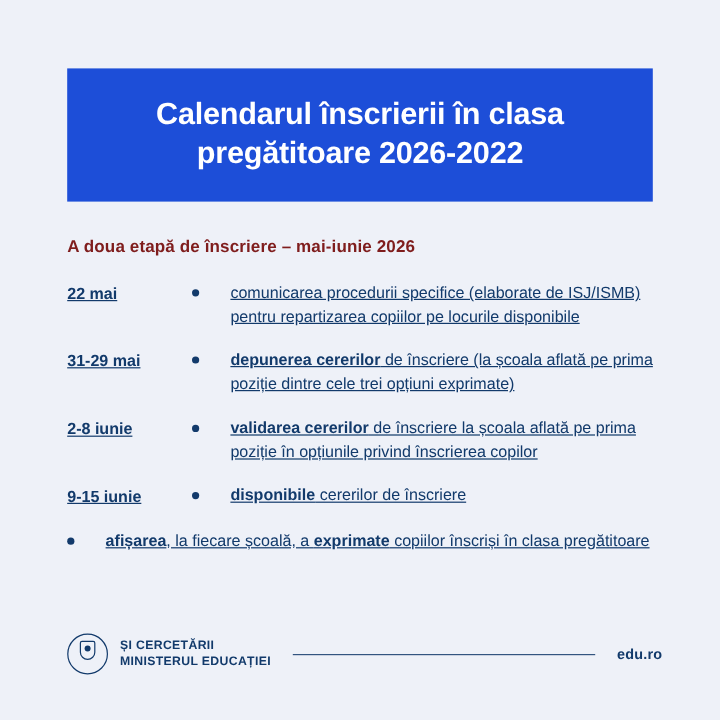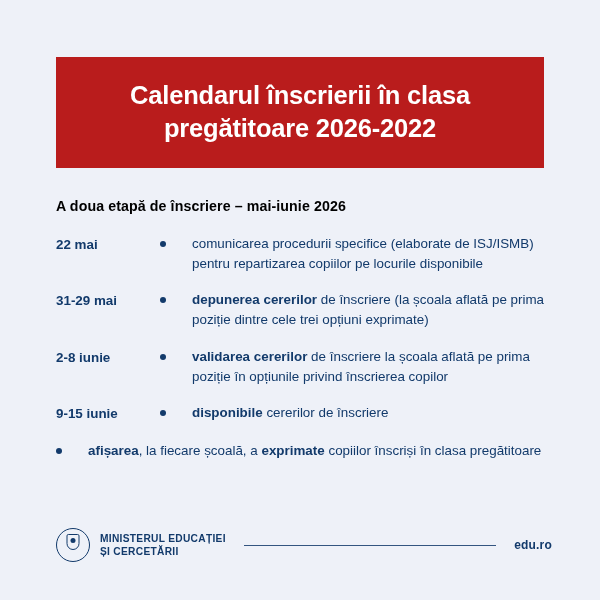--- a/index.html
+++ b/index.html
@@ -19,51 +19,52 @@
     width: 600px;
     height: 600px;
     box-sizing: border-box;
     padding: 0 40px;
   }
   .title-band {
     position: absolute;
     left: 56px;
     top: 57px;
     width: 488px;
-    background: #b91c1c;
+    background: #1d4ed8;
     box-sizing: border-box;
     padding: 22px 24px 24px 24px;
     text-align: center;
   }
   .title-band .line {
     color: #ffffff;
     font-size: 25.5px;
     font-weight: bold;
     line-height: 1.28;
     letter-spacing: -0.2px;
   }
   .subtitle {
     position: absolute;
     left: 56px;
     top: 198px;
     font-size: 14.2px;
     font-weight: bold;
-    color: #000000;
+    color: #7f1d1d;
     letter-spacing: 0.1px;
   }
   .rows {
     position: absolute;
     left: 56px;
     top: 234px;
     width: 496px;
   }
   .row {
     display: flex;
     align-items: flex-start;
     margin-bottom: 17px;
+    text-decoration: underline;
   }
   .row .date {
     width: 104px;
     flex: 0 0 104px;
     font-size: 13.4px;
     font-weight: bold;
     color: #123a6b;
     line-height: 1.45;
     padding-top: 1px;
   }
@@ -205,20 +206,20 @@
         <span class="dot"></span>
         <div class="text"><b>afișarea</b>, la fiecare școală, a <b>exprimate</b> copiilor înscriși în clasa pregătitoare</div>
       </div>
     </div>
 
   </div>
 
   <div class="footer">
     <div class="crest"></div>
     <div class="ministry">
+      <div>ȘI CERCETĂRII</div>
       <div>MINISTERUL EDUCAȚIEI</div>
-      <div>ȘI CERCETĂRII</div>
     </div>
     <div class="rule"></div>
     <div class="site">edu.ro</div>
   </div>
 
 </div>
 
 </body></html>

